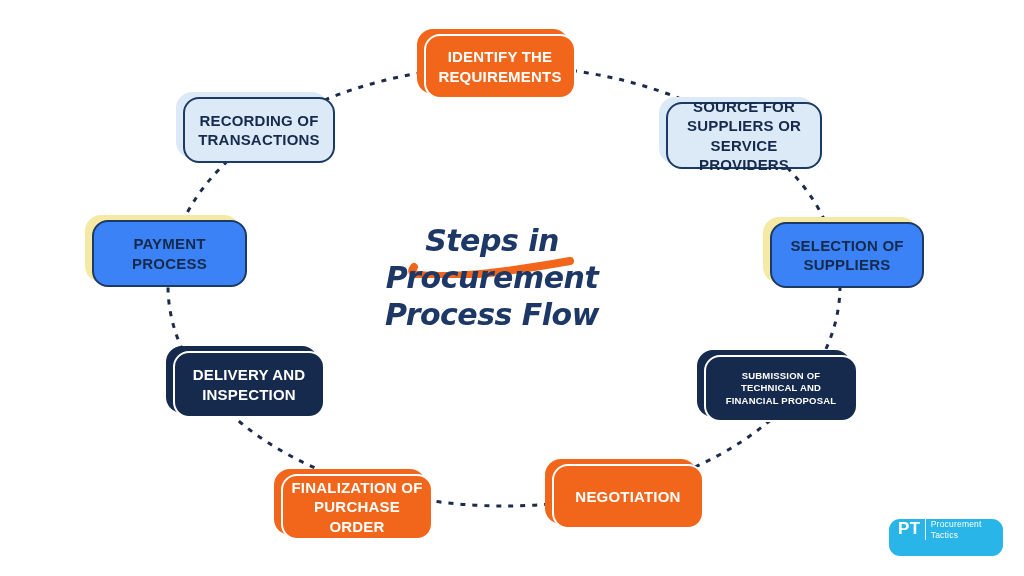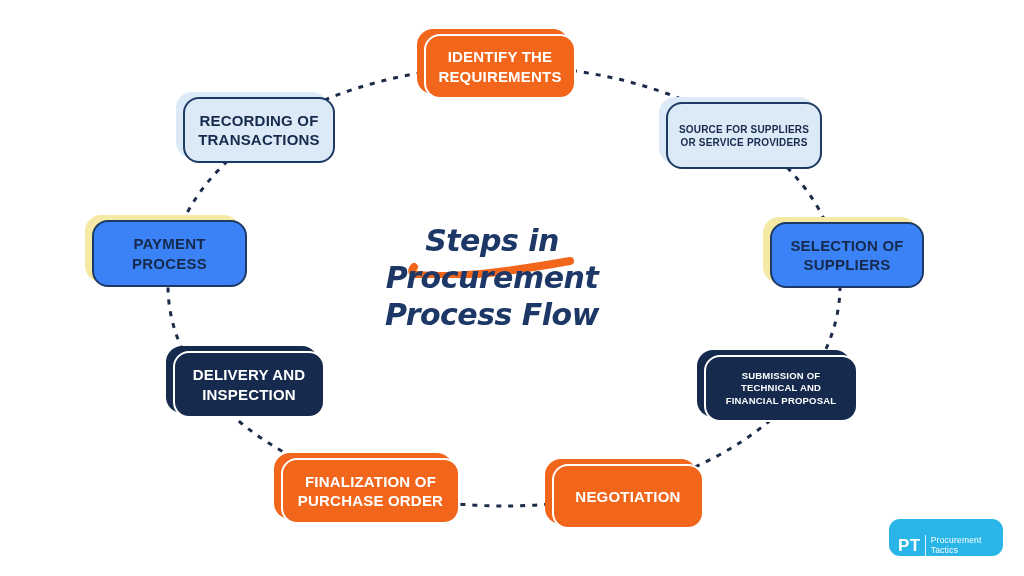--- a/index.html
+++ b/index.html
@@ -25,44 +25,44 @@
   .orange .front{background:#F2661C;border:2px solid #ffffff;color:#ffffff;}
   .navy .back{background:#152A4D;}
   .navy .front{background:#152A4D;border:2px solid #ffffff;color:#ffffff;}
   .blue .back{background:#DCE9F6;}
   .blue .front{background:#DCE9F6;border:2px solid #1C3A63;color:#152A4D;}
   .yellow .back{background:#F5E9A6;}
   .yellow .front{background:#3b82f6;border:2px solid #1C3A63;color:#152A4D;}
 
   #step-identify   {left:424px;top:34px; width:152px;height:65px;}
   #step-source     {left:666px;top:102px;width:156px;height:67px;}
-  #step-source .front{font-size:10px;}
+  #step-source .front{font-size:15px;}
   #step-selection  {left:770px;top:222px;width:154px;height:66px;}
   #step-submission {left:704px;top:355px;width:154px;height:67px;}
   #step-submission .front{font-size:9.5px;}
   #step-negotiation{left:552px;top:464px;width:152px;height:65px;}
-  #step-finalization{left:281px;top:458px;width:152px;height:66px;padding-left:27px;}
+  #step-finalization{left:281px;top:474px;width:152px;height:66px;}
   #step-delivery   {left:137px;top:351px;width:152px;height:67px;margin-left:36px;}
   #step-payment    {left:92px; top:220px;width:155px;height:67px;}
   #step-recording  {left:183px;top:97px; width:152px;height:66px;}
 
   
   .title{
     position:absolute;left:372px;top:222px;width:240px;text-align:center;
     color:#1D3866;font-family:"DejaVu Sans",sans-serif;
     font-weight:bold;font-style:italic;font-size:30px;line-height:37px;
     letter-spacing:-0.5px;
   }
   .title .tline{position:relative;z-index:1;}
   .title .swoosh{position:absolute;left:30px;top:32px;z-index:0;}
 
   
   .logo{
     position:absolute;left:889px;top:519px;width:114px;height:37px;
-    background:#29B5E8;border-radius:11px;display:flex;align-items:flex-end;
+    background:#29B5E8;border-radius:11px;display:flex;align-items:flex-start;
     padding:0 6px 0 9px;box-sizing:border-box;color:#ffffff;
   }
   .logo .abbr{font-size:17px;font-weight:bold;letter-spacing:.5px;}
   .logo .divider{width:1px;height:21px;background:rgba(255,255,255,.85);margin:0 5px 0 4px;}
   .logo .name{font-size:8.5px;line-height:1.25;text-align:left;letter-spacing:.2px;}
 </style>
 </head>
 <body>
 
 <div class="canvas">

